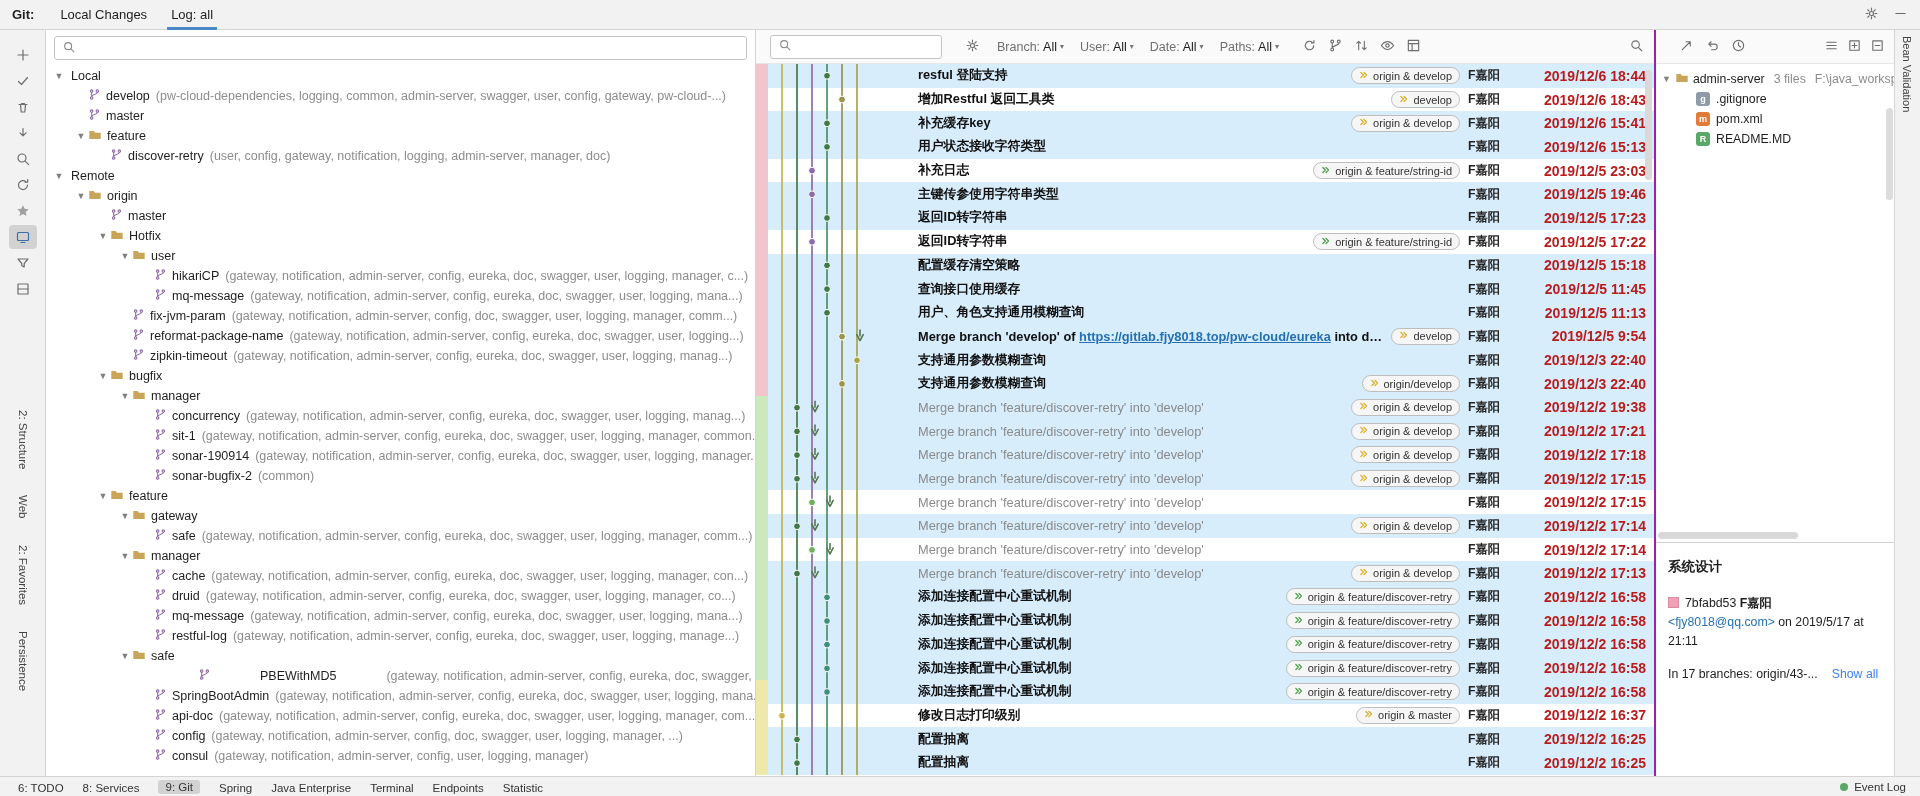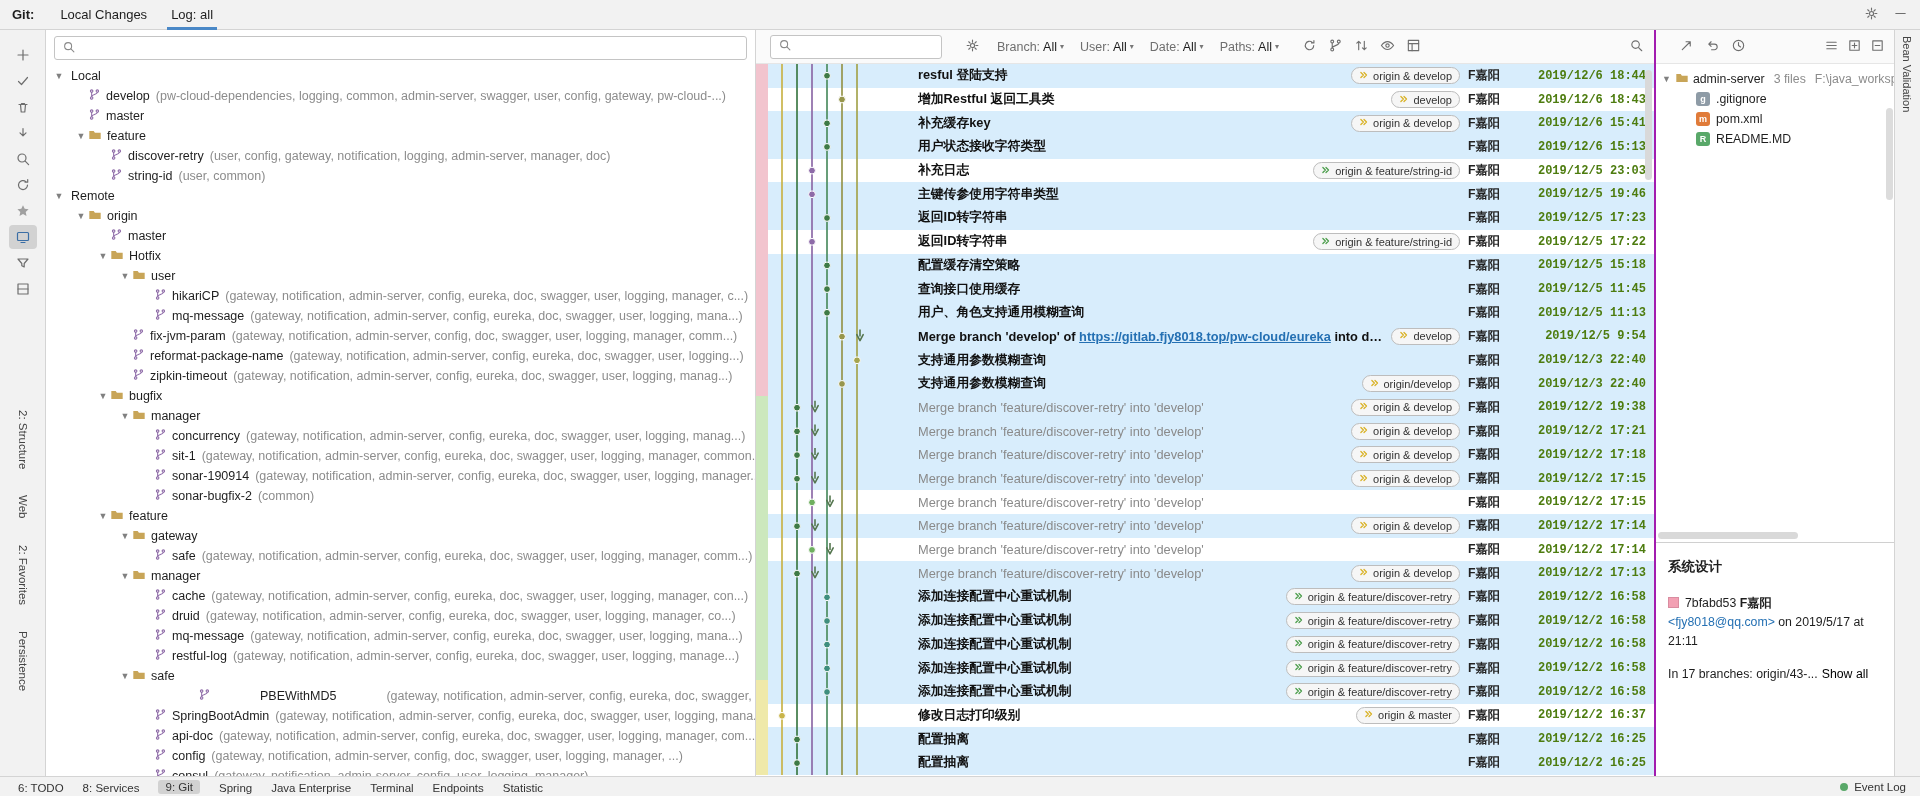--- a/index.html
+++ b/index.html
@@ -50,21 +50,21 @@
   .commit-row { display:flex; height:23.7px; align-items:stretch; }
   .root-cell { width:12px; flex:none; }
   .row-body { flex:1; min-width:0; display:flex; align-items:center; padding-left:150px; padding-right:8px; gap:8px; }
   .row-body.hl { background:#D8EDFC; }
   .cmsg { min-width:0; overflow:hidden; text-overflow:ellipsis; white-space:nowrap; font-size:12.8px; font-weight:600; color:#111; }
   .cmsg.merge { color:#8A8A8A; font-weight:400; }
   .cmsg .link { color:#2470B3; text-decoration:underline;text-align:right; }
   .ctags { margin-left:auto; display:flex; gap:4px; flex:none; }
   .ctag { height:17px; display:inline-flex; align-items:center; gap:4px; border:1px solid #BDBDBD; background:#F6F6F6; border-radius:9px; padding:0 7px; font-size:11px; color:#333; }
   .cauthor { flex:none; width:58px; font-weight:700; font-size:12.3px; color:#222; }
-  .cdate { flex:none; width:112px; text-align:right; font-weight:600; font-size:12px; color:#4d7c0f;font-family:Liberation Mono, monospace; }
+  .cdate { flex:none; width:112px; text-align:right; font-weight:600; font-size:14px; color:#b91c1c; }
   .graph-svg { position:absolute; left:12px; top:0; width:150px; pointer-events:none; z-index:3; }
   .vthumb { position:absolute; right:2px; top:6px; width:7px; height:110px; background:#D9D9D9; border-radius:4px; z-index:4; }
 
   
   .details-panel { width:238px; flex:none; display:flex; flex-direction:column; overflow:hidden; background:#fff; position:relative; }
   .details-toolbar { height:34px; flex:none; display:flex; align-items:center; gap:10px; padding:0 9px; background:#FAFAFA; border-bottom:1px solid #E6E6E6; }
   .dt-right { margin-left:auto; display:flex; gap:8px; align-items:center; }
   .file-tree { height:478px; flex:none; padding-top:5px; position:relative; }
   .root-row { height:20px; display:flex; align-items:center; padding-left:6px; font-size:12.3px; white-space:nowrap; overflow:hidden; gap:4px; }
   .root-row .meta { color:#8C8C8C; margin-left:5px; }
@@ -72,21 +72,21 @@
   .file-row { height:20px; display:flex; align-items:center; padding-left:40px; gap:6px; font-size:12.3px; }
   .ficon { width:14px; height:14px; border-radius:3px; flex:none; display:flex; align-items:center; justify-content:center; color:#fff; font-size:9px; font-weight:bold; }
   .hthumb { position:absolute; bottom:3px; left:2px; width:140px; height:7px; background:#D9D9D9; border-radius:4px; }
   .rthumb { position:absolute; right:1px; top:44px; width:7px; height:92px; background:#DCDCDC; border-radius:4px; }
   .details-info { flex:1; border-top:1px solid #D0D0D0; padding:14px 12px; font-size:12.3px; line-height:1.55; }
   .dtitle { font-size:13.5px; font-weight:700; margin-bottom:16px; }
   .avatar { display:inline-block; width:11px; height:11px; background:#F2A0B3; border:1px solid #D98CA0; margin-right:6px; vertical-align:-1px; }
   .dlink { color:#2470B3; }
   .dbold { font-weight:700; }
   .dbranches { margin-top:14px; }
-  .show-all { color:#000000; margin-left:4px; }
+  .show-all { color:#3b82f6; margin-left:14px; }
 
   
   .right-strip { width:26px; flex:none; background:#F2F2F2; border-left:1px solid #D4D4D4; position:relative; }
   .right-strip .vlabel { writing-mode:vertical-rl; font-size:11px; color:#444; position:absolute; top:6px; left:6px; white-space:nowrap; }
 
   
   .statusbar { height:20px; background:#F2F2F2; border-top:1px solid #D4D4D4; display:flex; align-items:center; font-size:11.5px; color:#333; padding:0 14px 0 18px; gap:19px; }
   .sb-item { white-space:nowrap; }
   .sb-item.active { background:#D2D2D2; border-radius:3px; padding:1px 7px; }
   .sb-right { margin-left:auto; display:flex; align-items:center; gap:6px; }
@@ -223,31 +223,20 @@
           <div class="tree-row" style="padding-left: 50px;">
             <span class="chev"></span>
             <span><svg width="13" height="13" viewBox="0 0 16 16" fill="none" stroke="#8E6BA8" stroke-width="1.3" stroke-linecap="round" stroke-linejoin="round">
                 <circle cx="4.5" cy="3.8" r="1.5"></circle>
                 <circle cx="11.5" cy="3.8" r="1.5"></circle>
                 <circle cx="4.5" cy="12.2" r="1.5"></circle>
                 <path d="M4.5 5.3v5.4M11.5 5.3c0 3.2-7 2.4-7 5.4"></path>
               </svg></span>
             <span class="lbl">discover-retry</span>
             <span class="sfx">(user, config, gateway, notification, logging, admin-server, manager, doc)</span>
-          </div>
-          <div class="tree-row" style="padding-left: 50px;">
-            <span class="chev"></span>
-            <span><svg width="13" height="13" viewBox="0 0 16 16" fill="none" stroke="#8E6BA8" stroke-width="1.3" stroke-linecap="round" stroke-linejoin="round">
-                <circle cx="4.5" cy="3.8" r="1.5"></circle>
-                <circle cx="11.5" cy="3.8" r="1.5"></circle>
-                <circle cx="4.5" cy="12.2" r="1.5"></circle>
-                <path d="M4.5 5.3v5.4M11.5 5.3c0 3.2-7 2.4-7 5.4"></path>
-              </svg></span>
-            <span class="lbl">string-id</span>
-            <span class="sfx">(user, common)</span>
           </div>
           <div class="tree-row" style="padding-left: 6px;">
             <span class="chev">▼</span>
             <span class="lbl">Remote</span>
           </div>
           <div class="tree-row" style="padding-left: 28px;">
             <span class="chev">▼</span>
             <span><svg width="14" height="14" viewBox="0 0 16 16" fill="none" stroke="#6E6E6E" stroke-width="1.2" stroke-linecap="round" stroke-linejoin="round">
                 <path fill="#C8A558" stroke="none" d="M1.5 3.5h5l1.4 1.8h6.6v7.2h-13z"></path>
               </svg></span>

